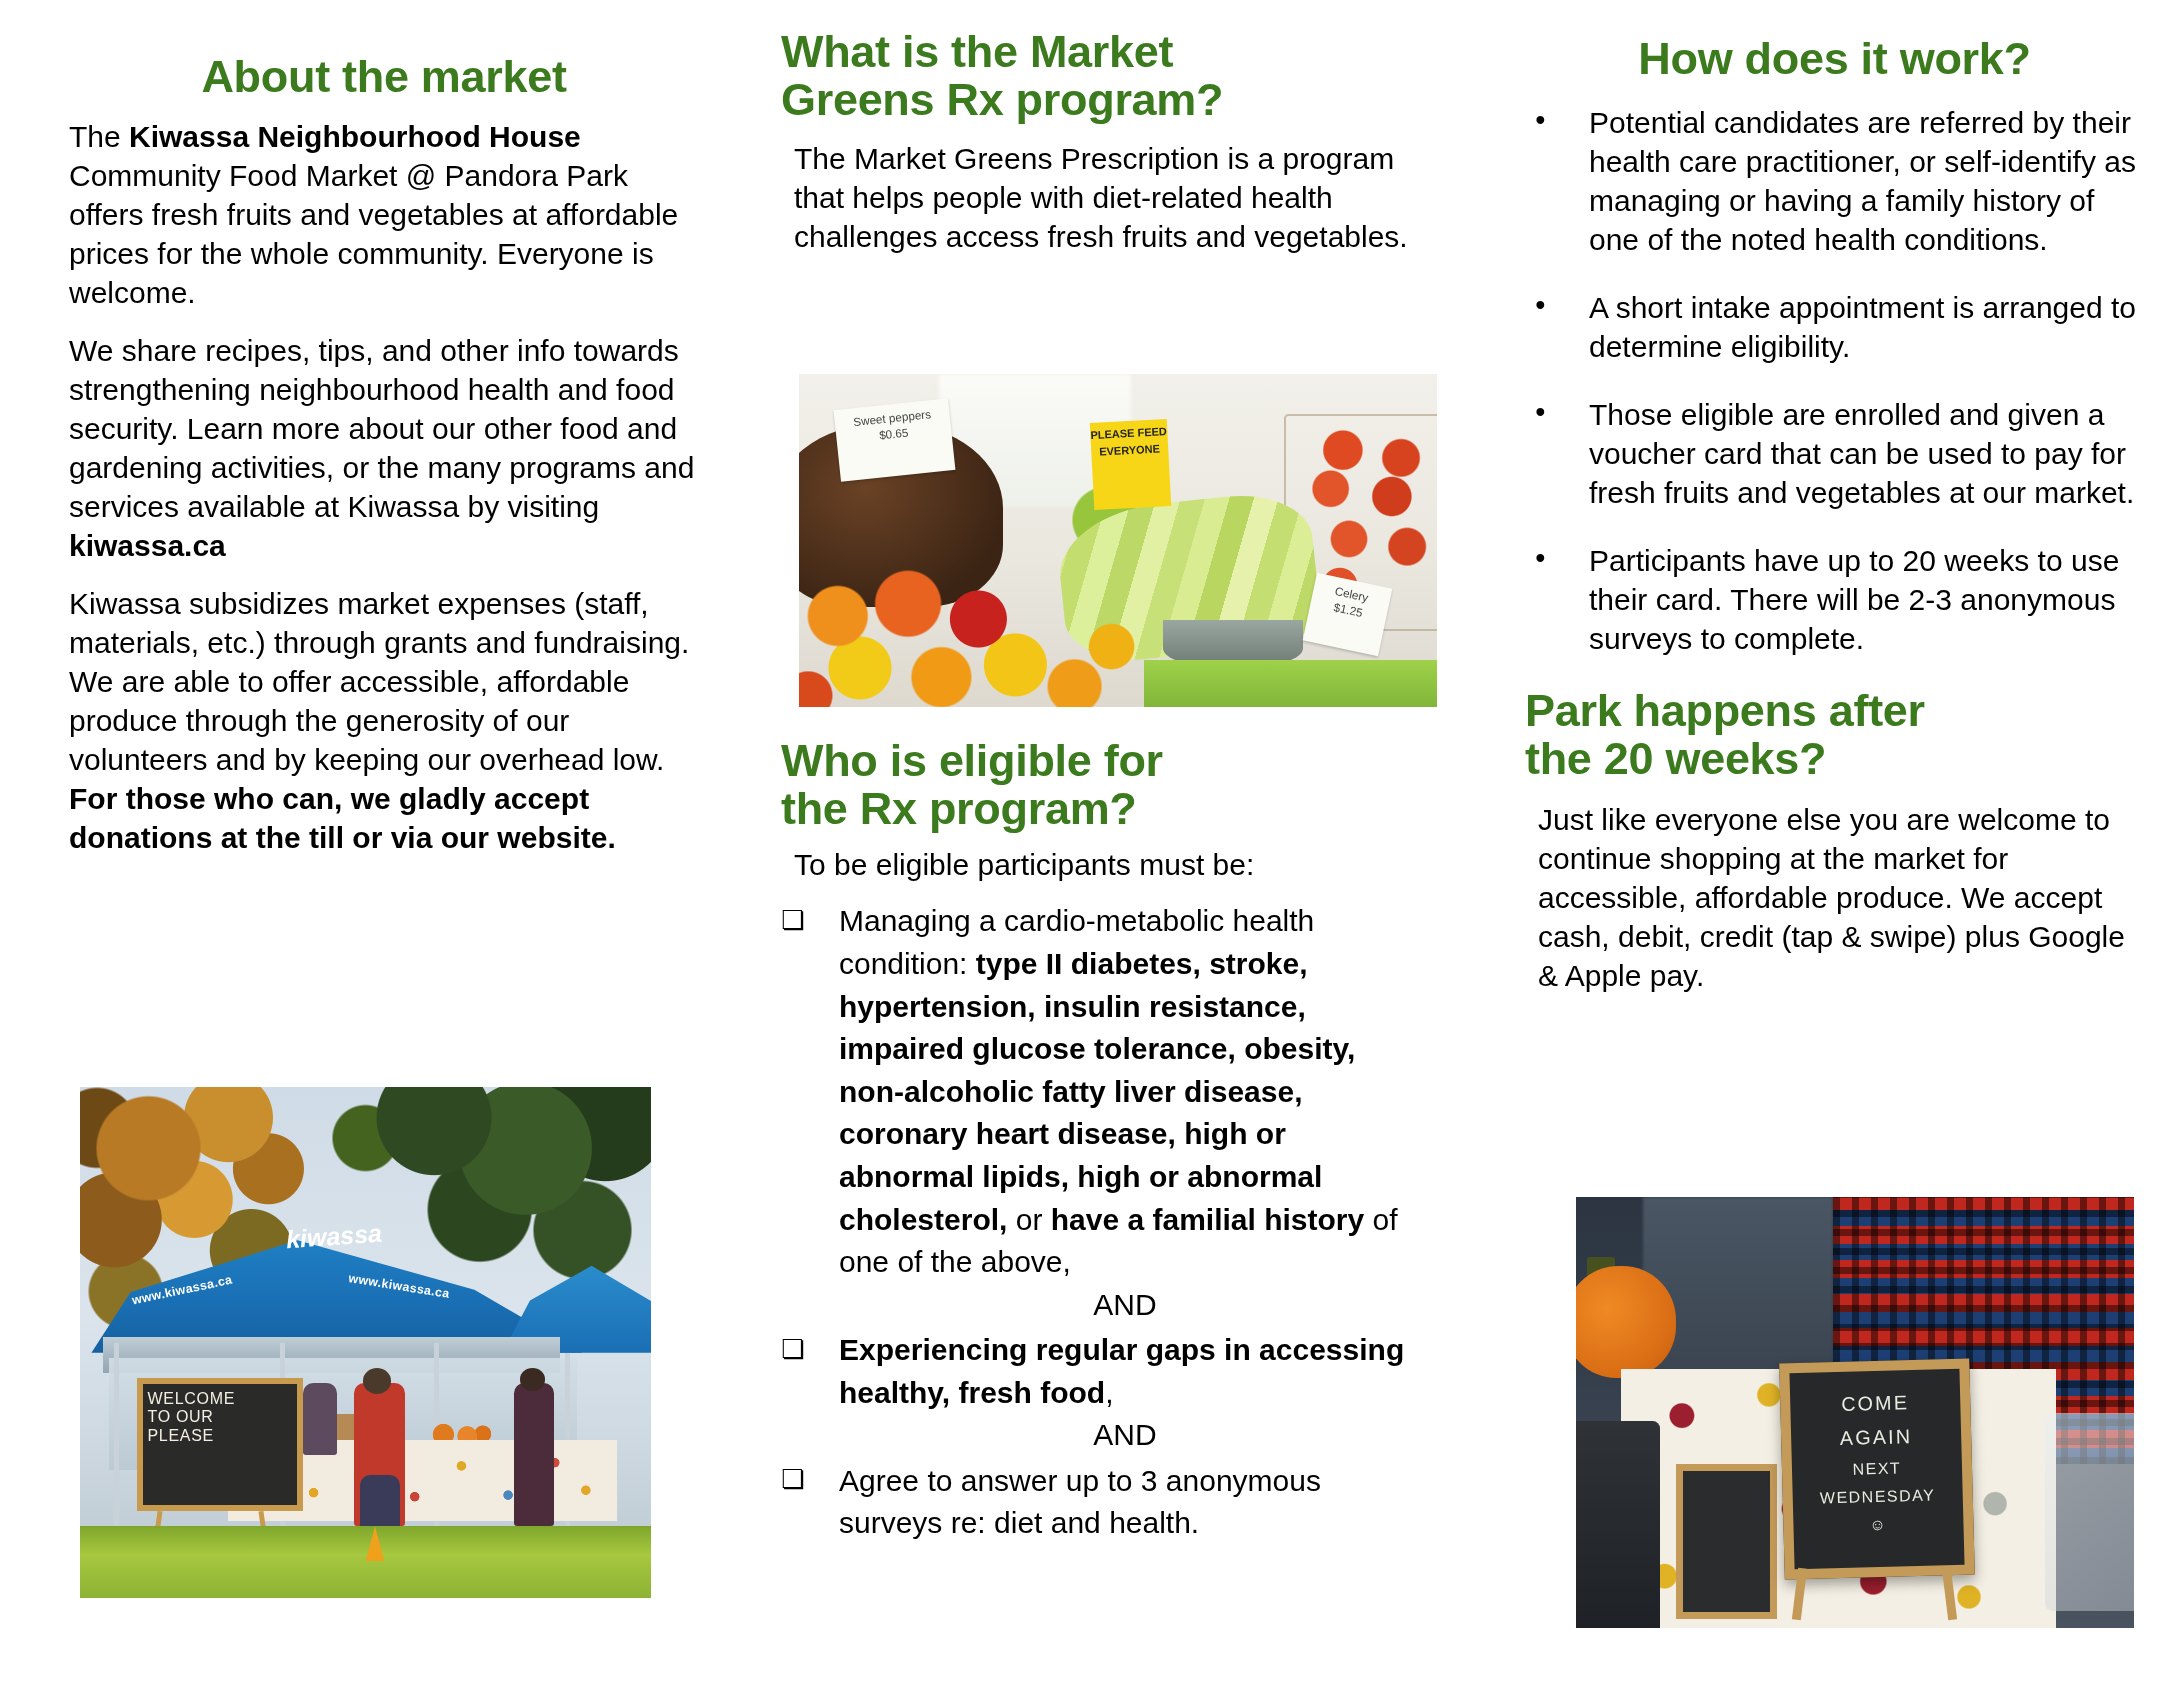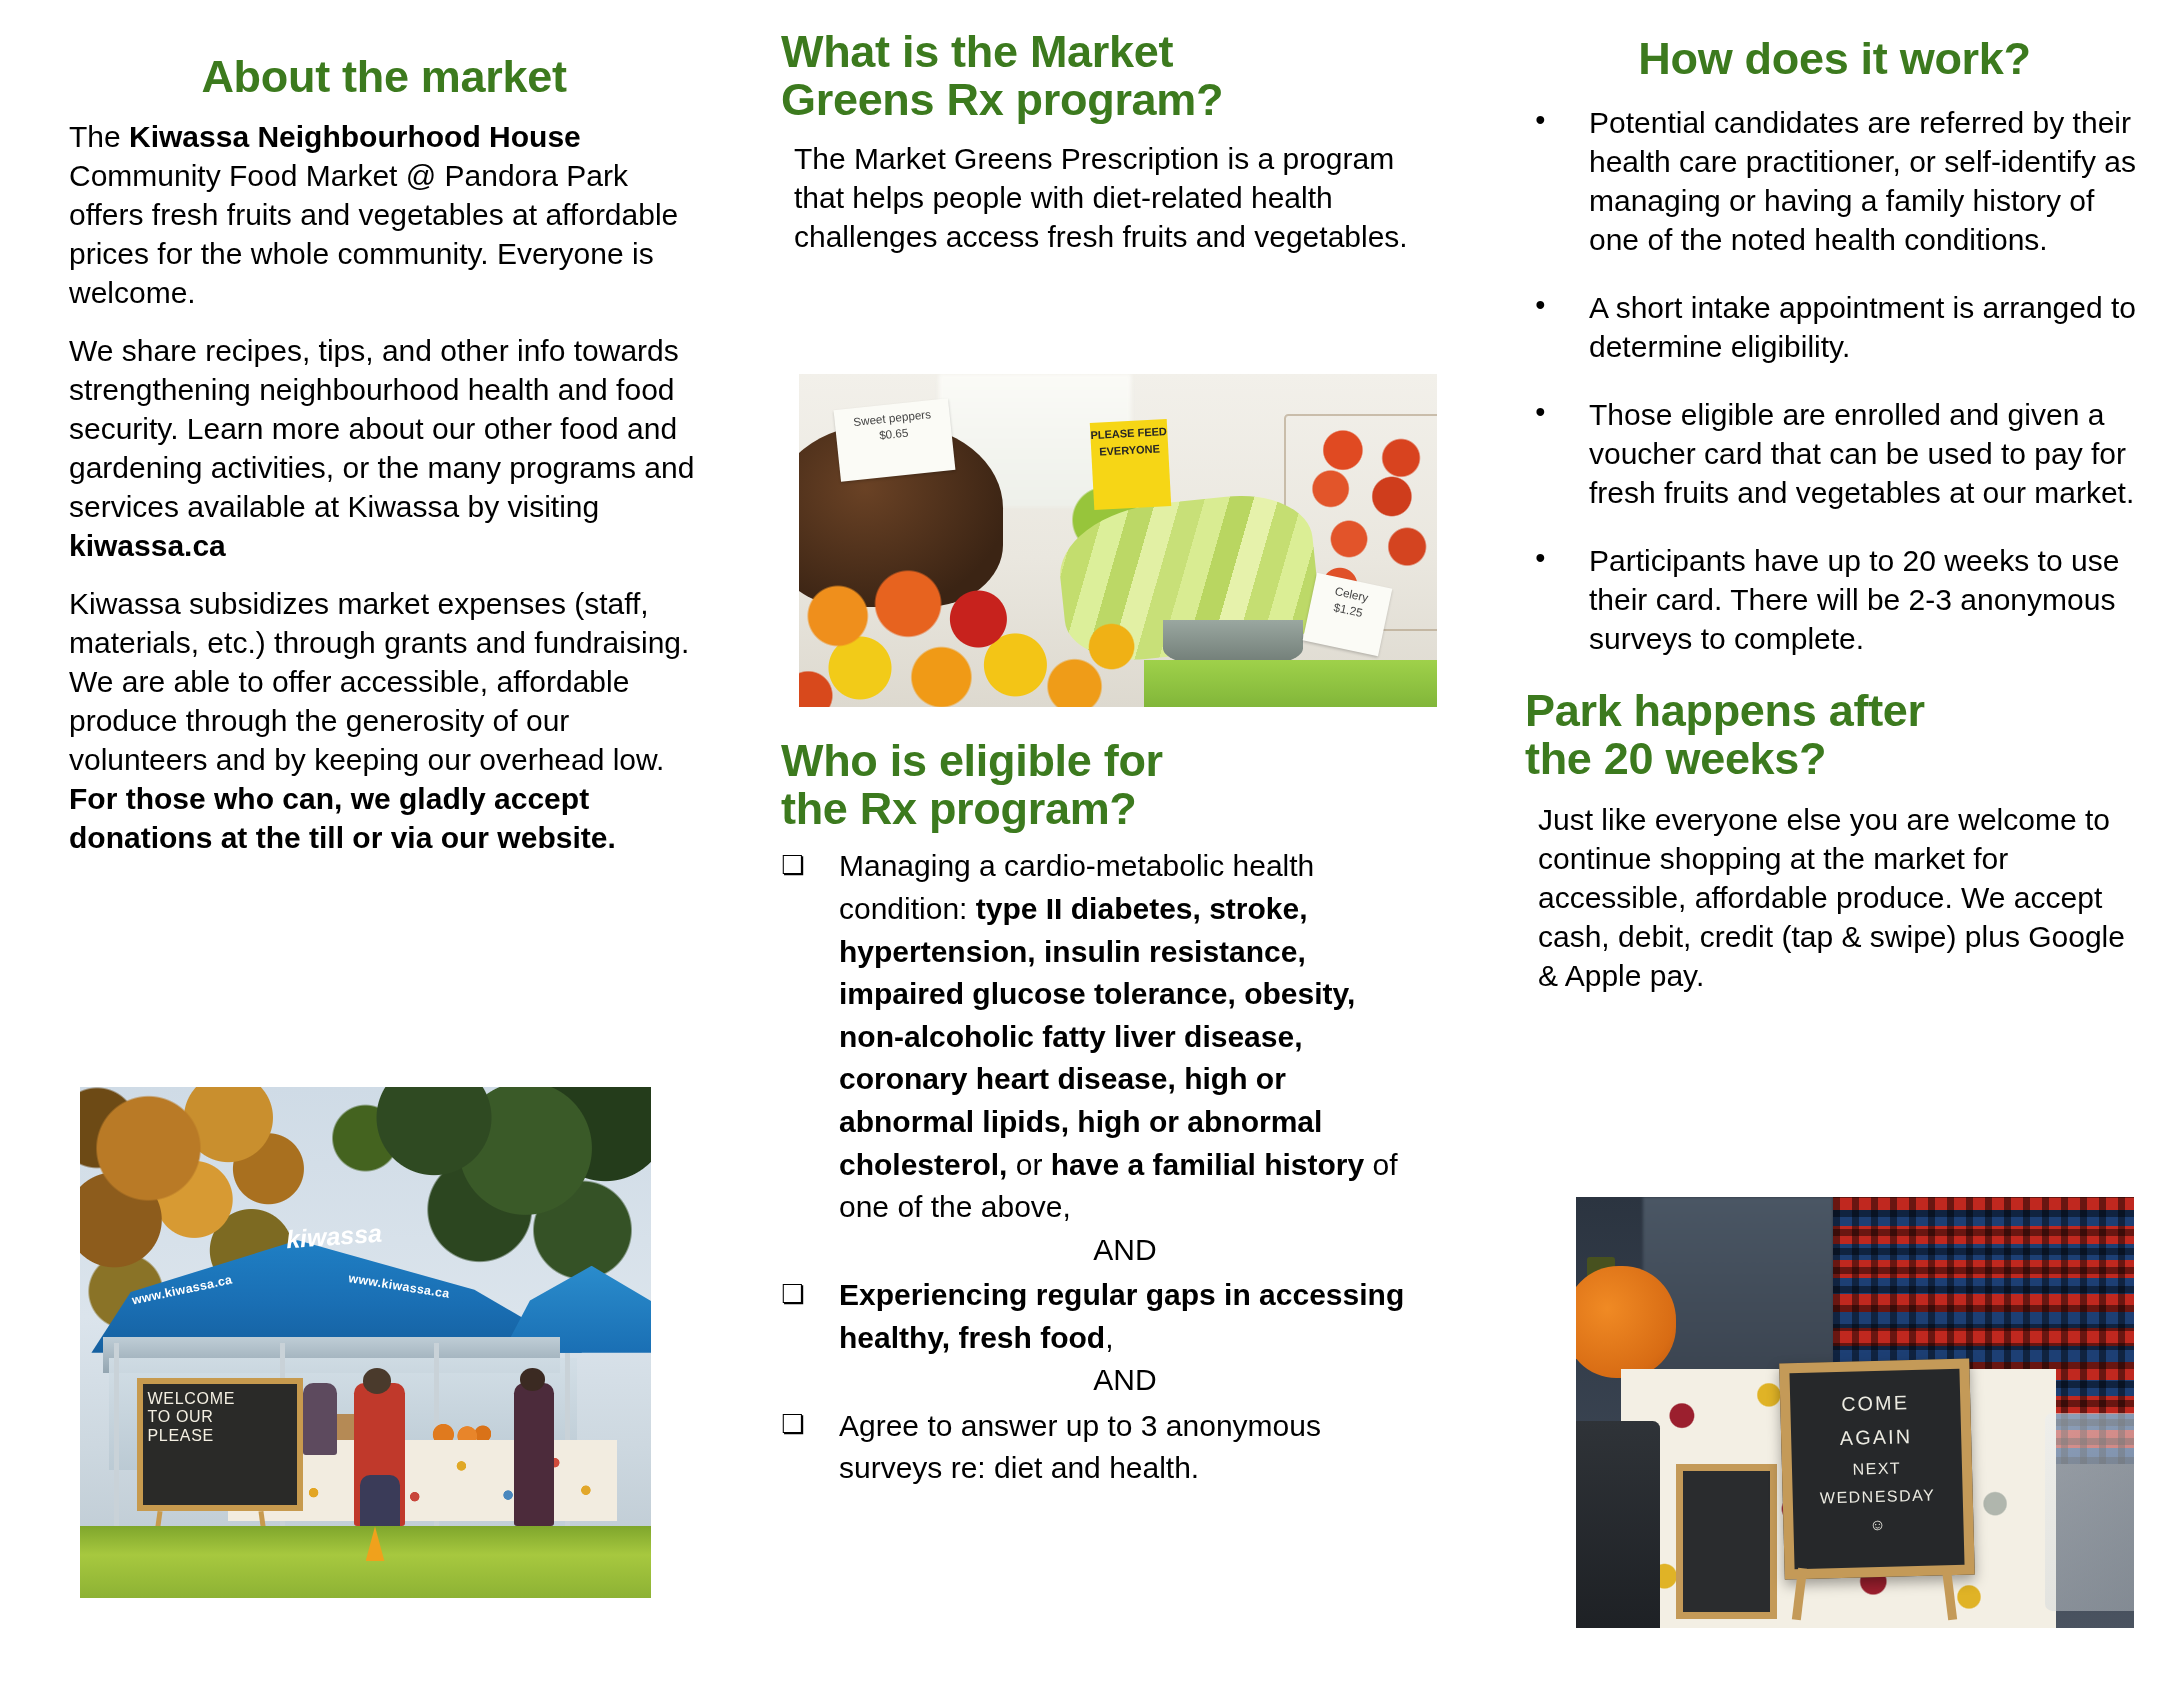--- a/index.html
+++ b/index.html
@@ -407,20 +407,21 @@
     </div>
   </div>
 
   <div class="col col-2" style="top:737px;height:950px;">
     <h2 class="heading h-left">
       <span>Who is eligible for</span><br>
       <span>the Rx program?</span>
     </h2>
 
     <div style="height:13px"></div>
+    <p class="intro-line">To be eligible participants must be:</p>
 
     <ul class="checklist">
       <li>
         <span class="marker">❏</span>
         <span>Managing a cardio-metabolic health condition: </span><span class="b">type II diabetes, stroke, hypertension, insulin resistance, impaired glucose tolerance, obesity, non-alcoholic fatty liver disease, coronary heart disease, high or abnormal lipids, high or abnormal cholesterol,</span><span> or </span><span class="b">have a familial history</span><span> of one of the above,</span>
         <div class="and-line">AND</div>
       </li>
       <li>
         <span class="marker">❏</span>
         <span class="b">Experiencing regular gaps in accessing healthy, fresh food</span><span>,</span>

